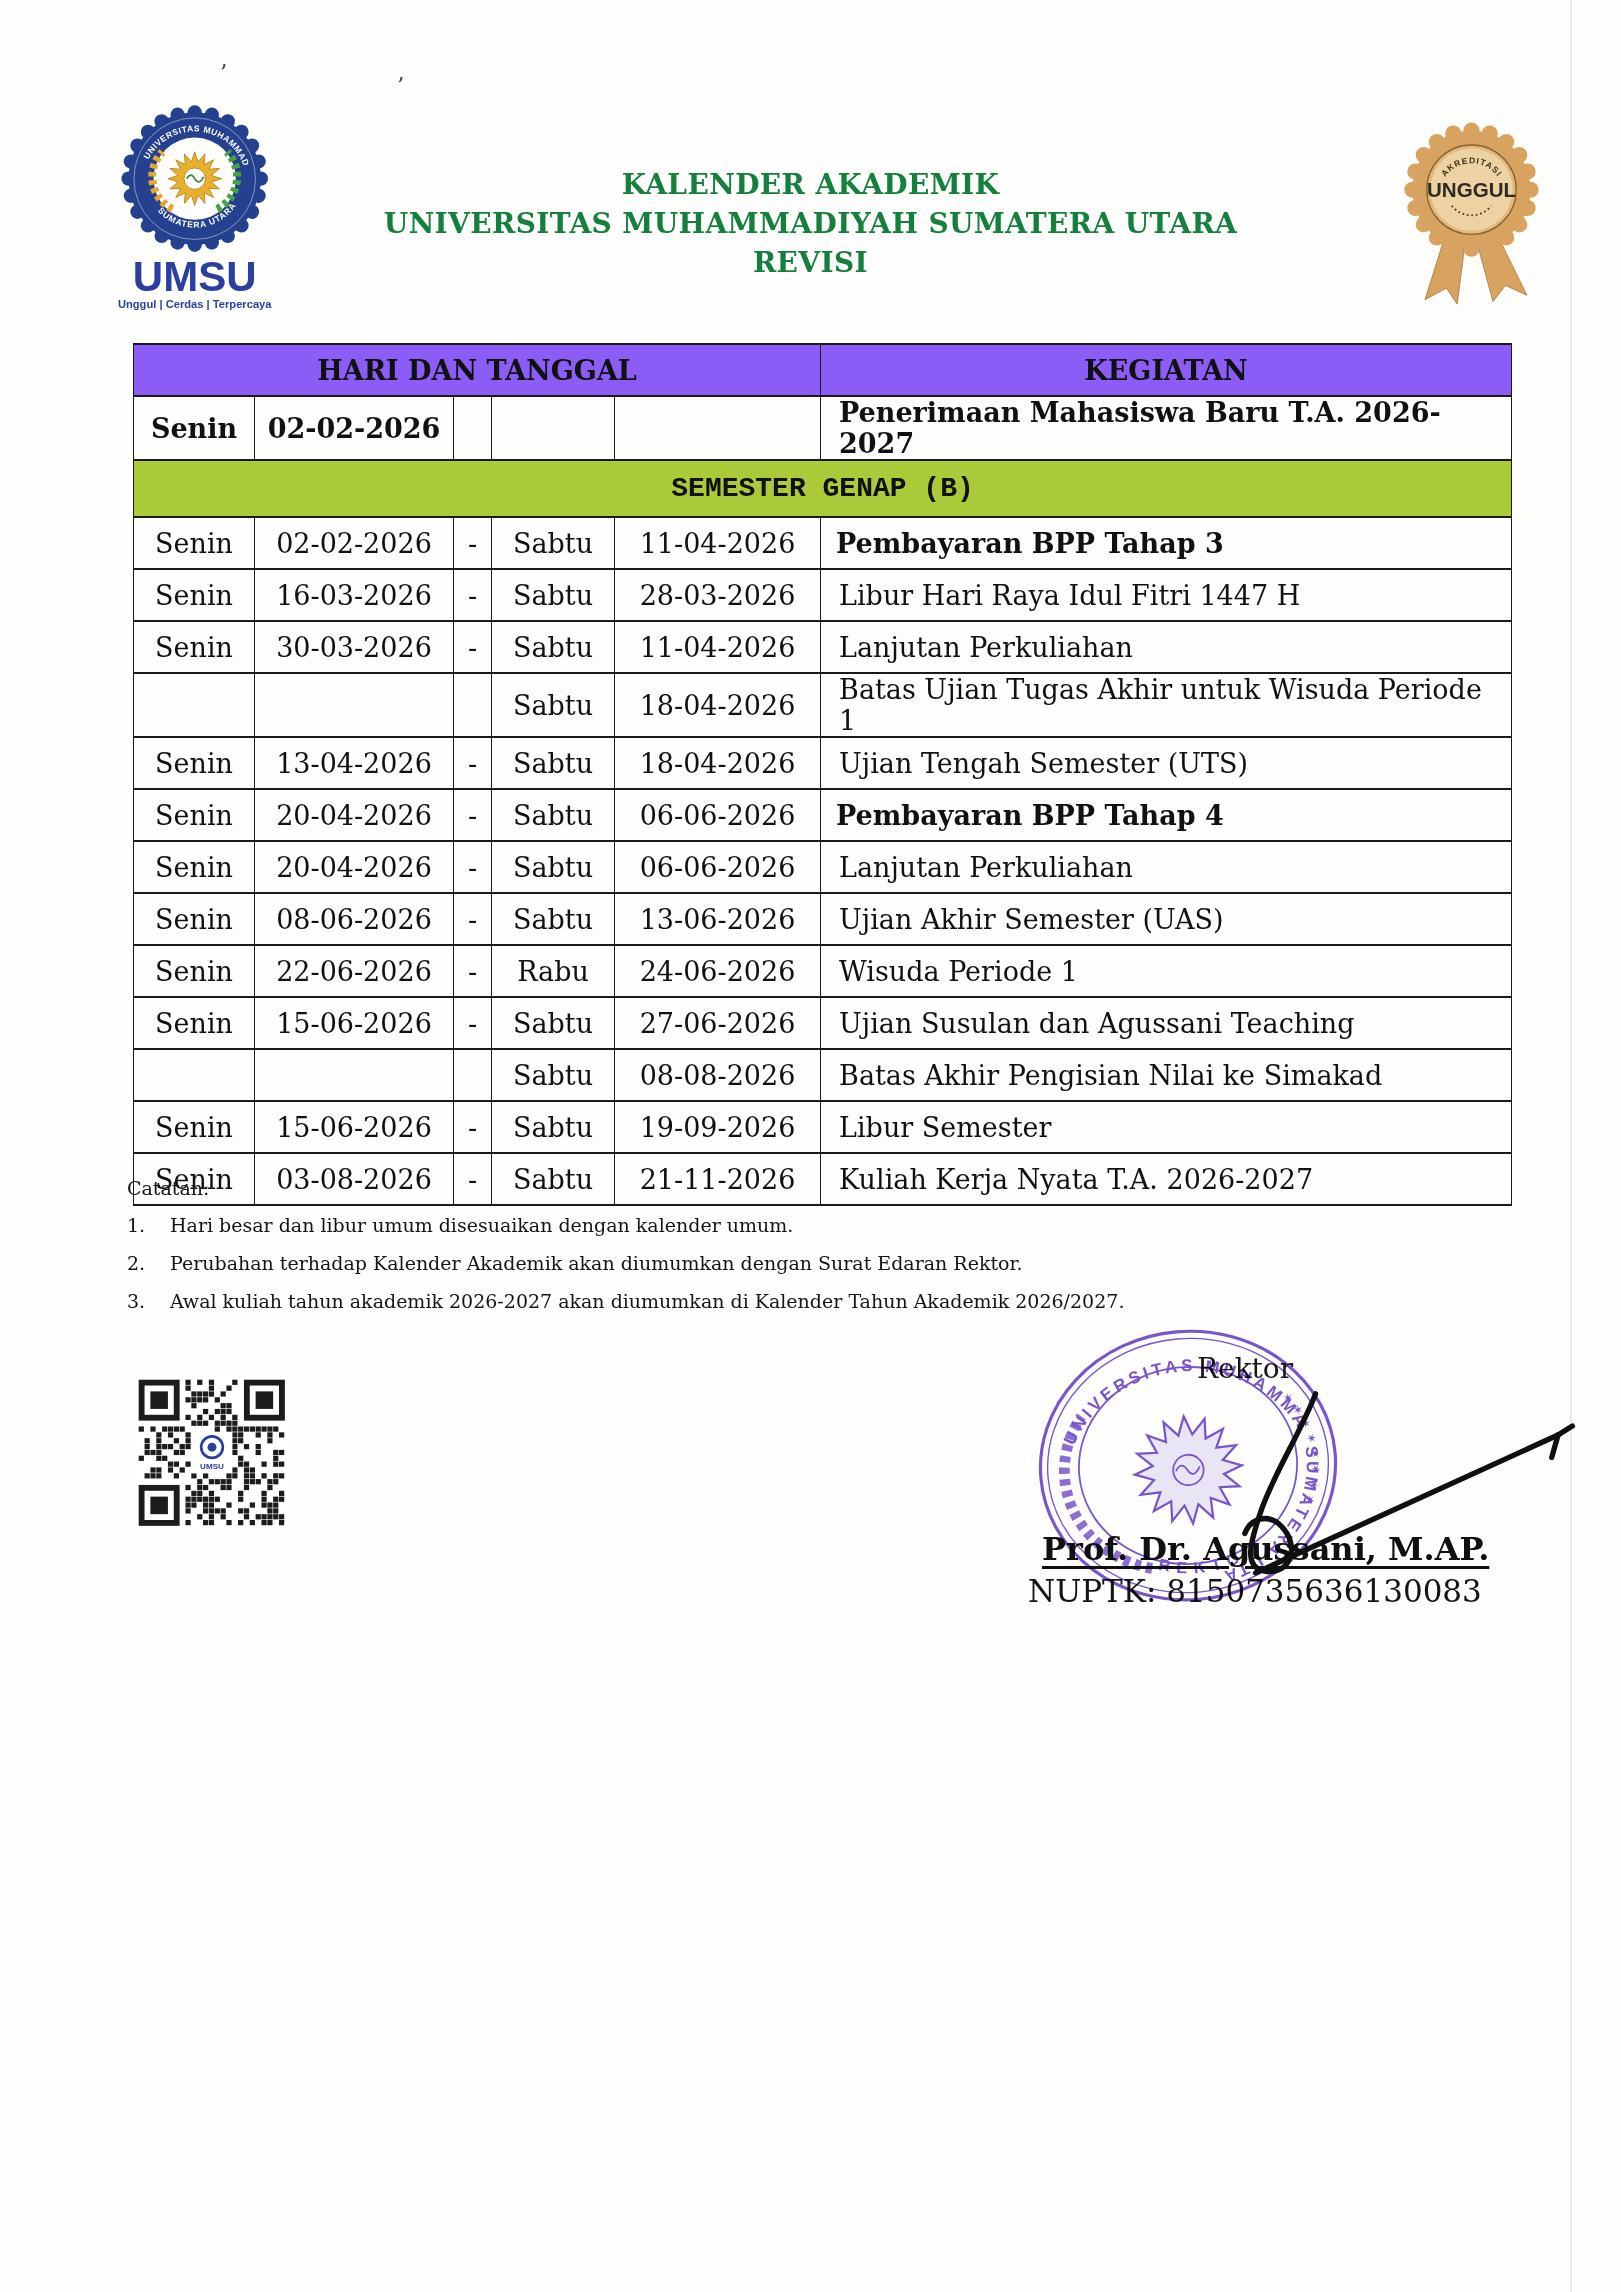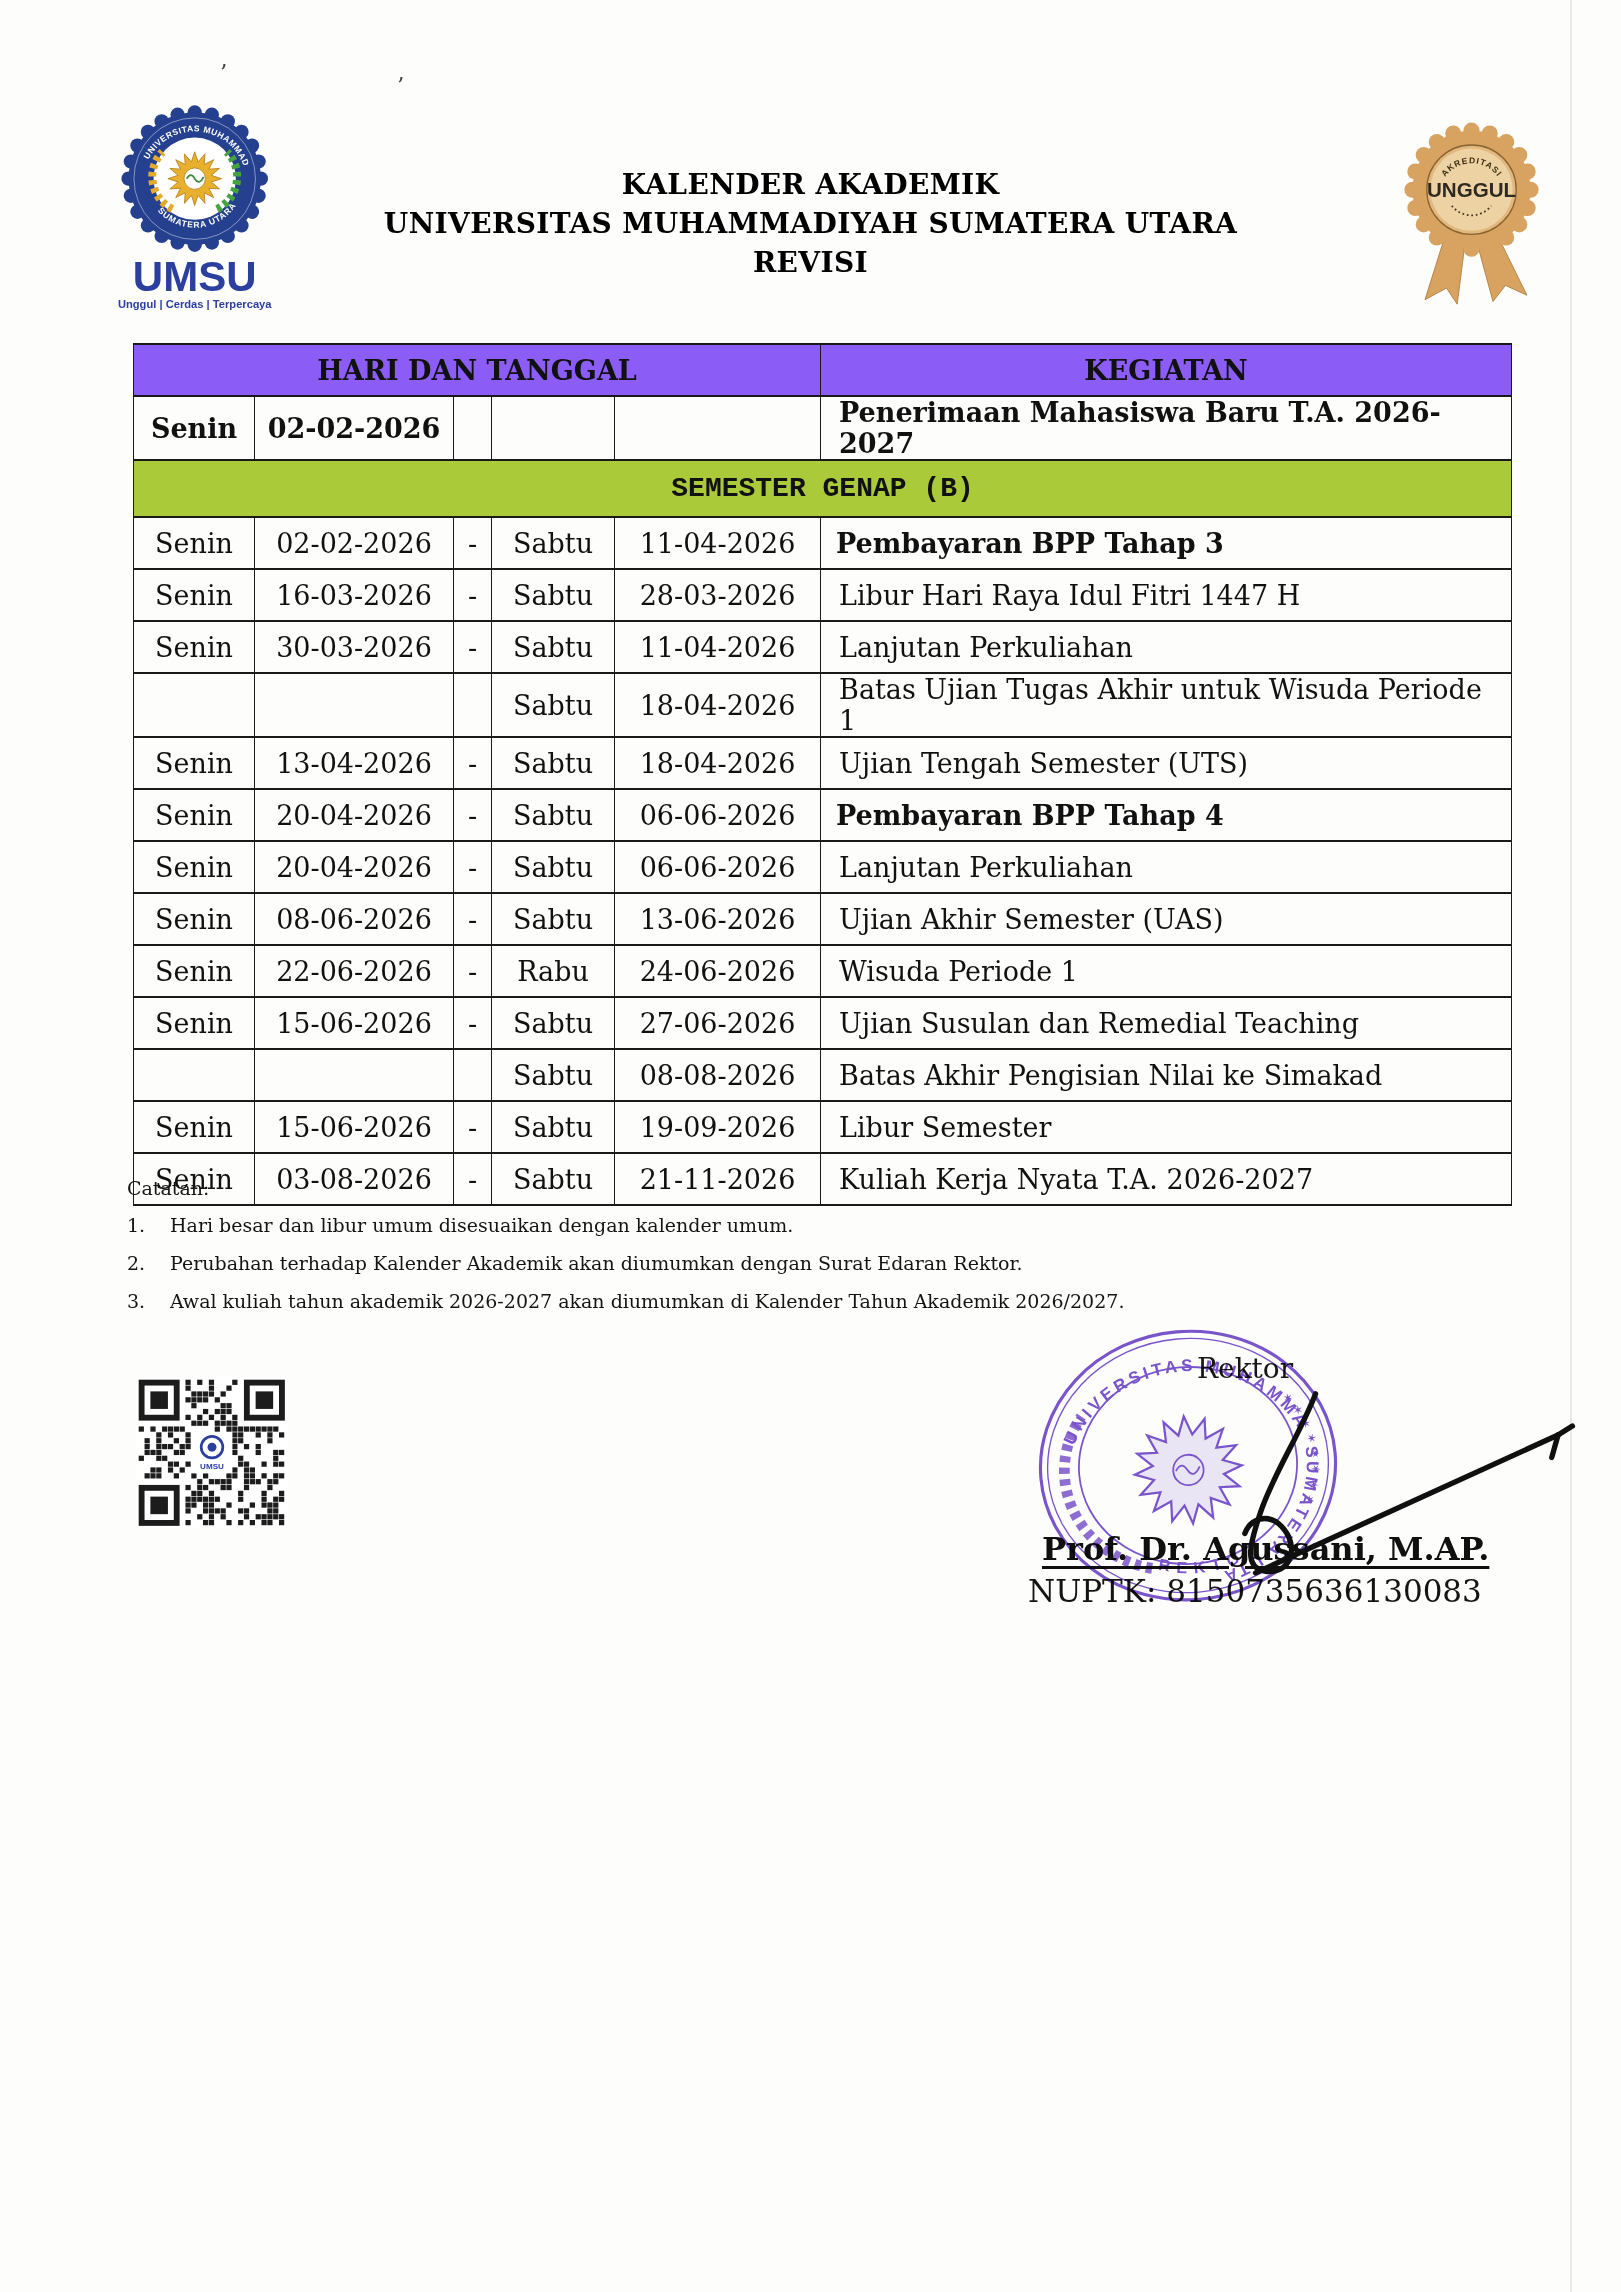--- a/index.html
+++ b/index.html
@@ -1,20 +1,20 @@
 <!DOCTYPE html>
 <html style="font-size:14.3px"><head>
 <meta charset="utf-8">
 <style>
   html,body{margin:0;padding:0;background:#ffffff;}
   .page{position:relative;width:1621px;height:2293px;background:#fdfdfc;overflow:hidden;
         font-family:"DejaVu Serif","Liberation Serif",serif;color:#111;}
   
   .titles{position:absolute;left:0;right:0;top:165px;text-align:center;
-          font-weight:700;font-size:28px;line-height:39px;letter-spacing:0.4px;color:#000000;}
+          font-weight:700;font-size:28px;line-height:39px;letter-spacing:0.4px;color:#15803d;}
   .logo-wrap{position:absolute;left:116px;top:100px;width:161px;height:219px;}
   .badge-wrap{position:absolute;left:1391px;top:116px;width:161px;height:193px;}
   .speck{position:absolute;font-size:23px;color:#444;}
   
   .cal{position:absolute;left:133px;top:343px;width:1377px;border-collapse:collapse;table-layout:fixed;}
   .cal td{border:1.8px solid #1a1a1a;border-top-width:2.7px;border-bottom-width:2.7px;
           font-size:27px;vertical-align:middle;padding:0;}
   .cal .r-head td{height:38px;font-weight:700;font-size:27px;text-align:center;}
   .cal .r-intro td{height:48px;font-weight:700;}
   .cal .r-band td{height:55px;font-weight:700;font-size:28px;text-align:center;}
@@ -241,21 +241,21 @@
         <td class="c">Rabu</td>
         <td class="c">24-06-2026</td>
         <td class="act">Wisuda Periode 1</td>
       </tr>
       <tr>
         <td class="c">Senin</td>
         <td class="c">15-06-2026</td>
         <td class="c">-</td>
         <td class="c">Sabtu</td>
         <td class="c">27-06-2026</td>
-        <td class="act">Ujian Susulan dan Remedial Teaching</td>
+        <td class="act">Ujian Susulan dan Agussani Teaching</td>
       </tr>
       <tr>
         <td class="c"></td>
         <td class="c"></td>
         <td class="c"></td>
         <td class="c">Sabtu</td>
         <td class="c">08-08-2026</td>
         <td class="act">Batas Akhir Pengisian Nilai ke Simakad</td>
       </tr>
       <tr>

